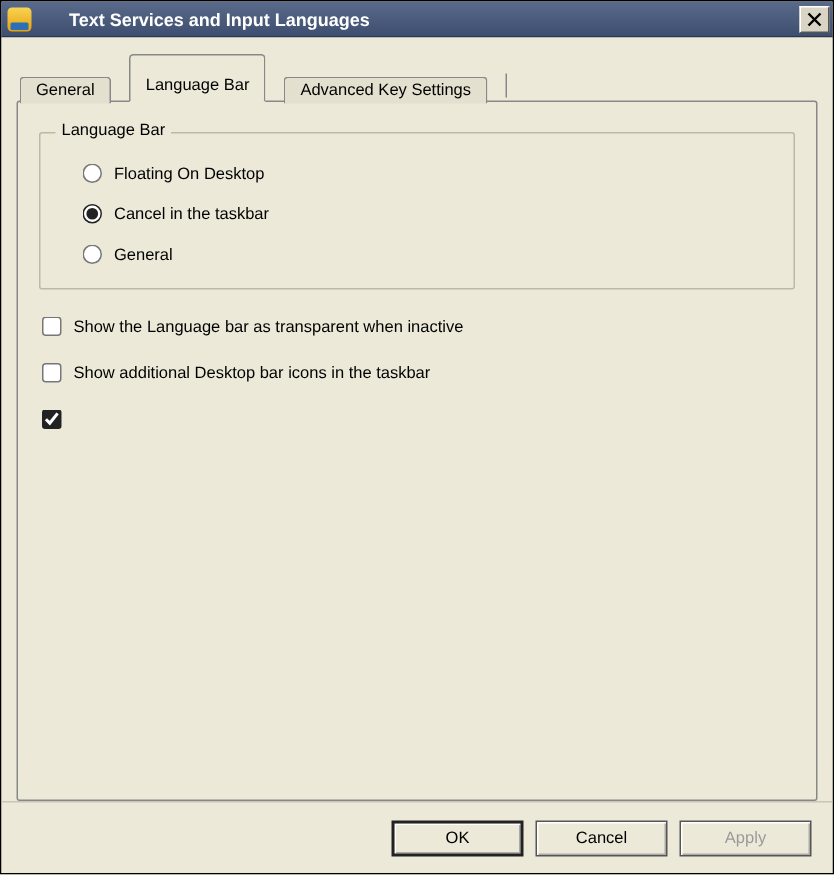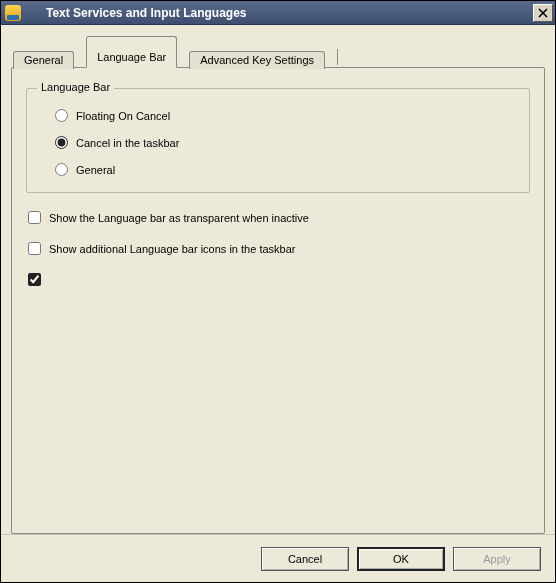--- a/index.html
+++ b/index.html
@@ -172,49 +172,49 @@
       <div class="tab-sepbar"></div>
     </div>
 
     <div class="panel">
 
       <div class="groupbox">
         <span class="legend">Language Bar</span>
 
         <label class="radio-row">
           <input type="radio" name="lbpos" style="">
-          <span>Floating On Cancel</span>
+          <span>Floating On Desktop</span>
         </label>
 
         <label class="radio-row">
           <input type="radio" name="lbpos" checked="" style="">
           <span>Cancel in the taskbar</span>
         </label>
 
         <label class="radio-row" style="margin-bottom:6px">
           <input type="radio" name="lbpos" style="">
           <span>General</span>
         </label>
       </div>
 
       <label class="check-row">
         <input type="checkbox" style="">
         <span>Show the Language bar as transparent when inactive</span>
       </label>
 
       <label class="check-row">
         <input type="checkbox" style="">
-        <span>Show additional Language bar icons in the taskbar</span>
+        <span>Show additional Desktop bar icons in the taskbar</span>
       </label>
 
       <label class="check-row">
         <input type="checkbox" checked="" style="">
       </label>
 
     </div>
   </div>
 
   <div class="button-row">
+    <button class="btn default">OK</button>
     <button class="btn">Cancel</button>
-    <button class="btn default">OK</button>
     <button class="btn disabled">Apply</button>
   </div>
 </div>
 
 </body></html>

